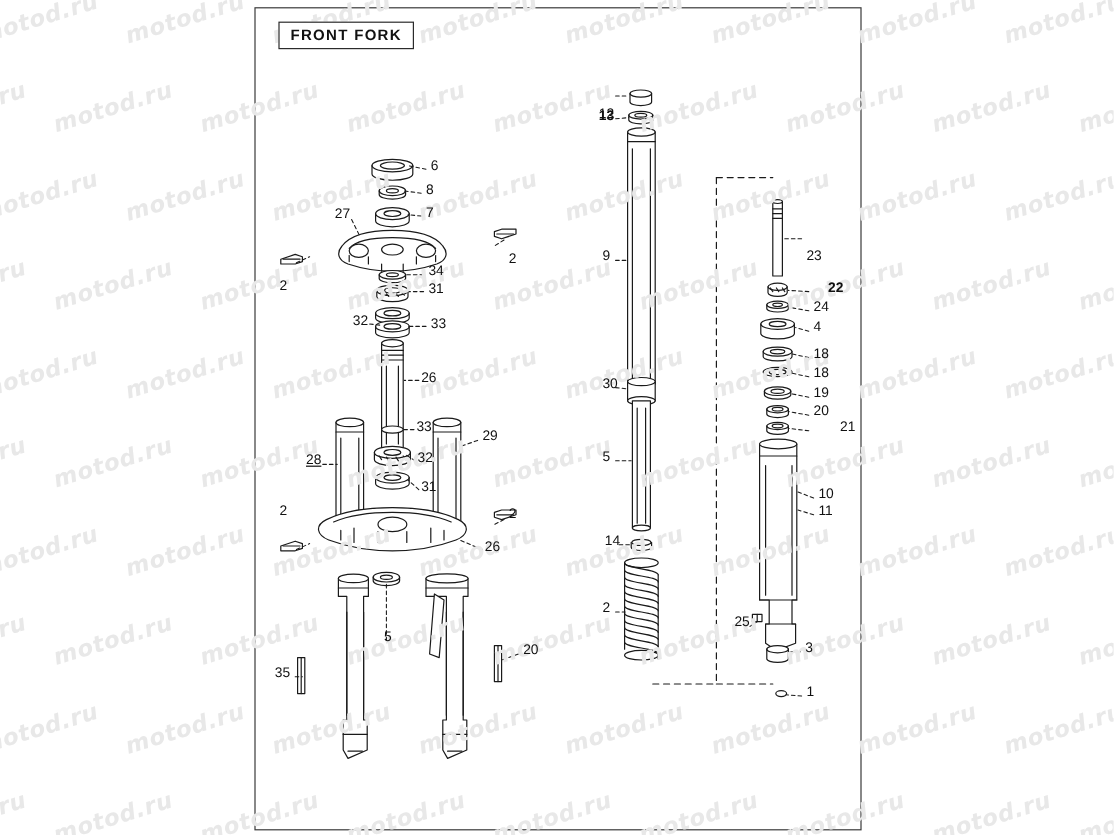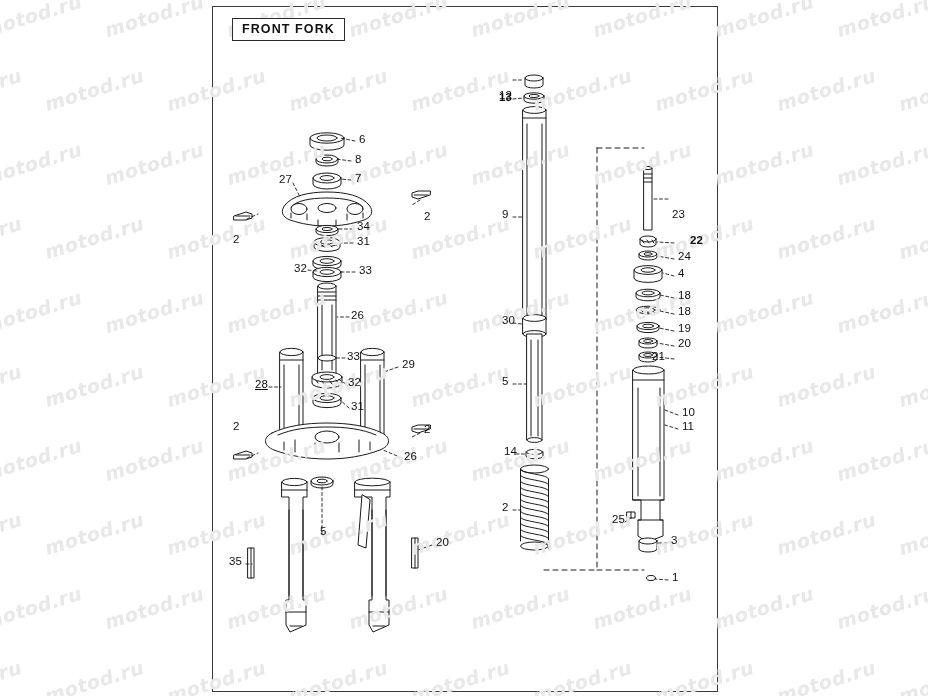--- a/index.html
+++ b/index.html
@@ -535,21 +535,21 @@
       <div class="lbl" style="left: 682px; top: 420px;">11</div>
       <div class="lbl" style="left: 499px; top: 89px;">12</div>
       <div class="lbl" style="left: 499px; top: 91px; font-weight: bold;">13</div>
       <div class="lbl" style="left: 504px; top: 445px;">14</div>
       <div class="lbl" style="left: 502px; top: 375px;">5</div>
       <div class="lbl" style="left: 502px; top: 501px;">2</div>
       <div class="lbl" style="left: 678px; top: 289px;">18</div>
       <div class="lbl" style="left: 678px; top: 305px;">18</div>
       <div class="lbl" style="left: 678px; top: 322px;">19</div>
       <div class="lbl" style="left: 678px; top: 337px;">20</div>
-      <div class="lbl" style="left: 652px; top: 350px;">21</div>
+      <div class="lbl" style="left: 700px; top: 350px;">21</div>
       <div class="lbl" style="left: 690px; top: 234px; font-weight: bold;">22</div>
       <div class="lbl" style="left: 672px; top: 208px;">23</div>
       <div class="lbl" style="left: 678px; top: 250px;">24</div>
       <div class="lbl" style="left: 612px; top: 513px;">25</div>
       <div class="lbl" style="left: 351px; top: 309px;">26</div>
       <div class="lbl" style="left: 404px; top: 450px;">26</div>
       <div class="lbl" style="left: 279px; top: 173px;">27</div>
       <div class="lbl" style="left: 255px; top: 378px; text-decoration: underline;">28</div>
       <div class="lbl" style="left: 402px; top: 358px;">29</div>
       <div class="lbl" style="left: 502px; top: 314px;">30</div>

